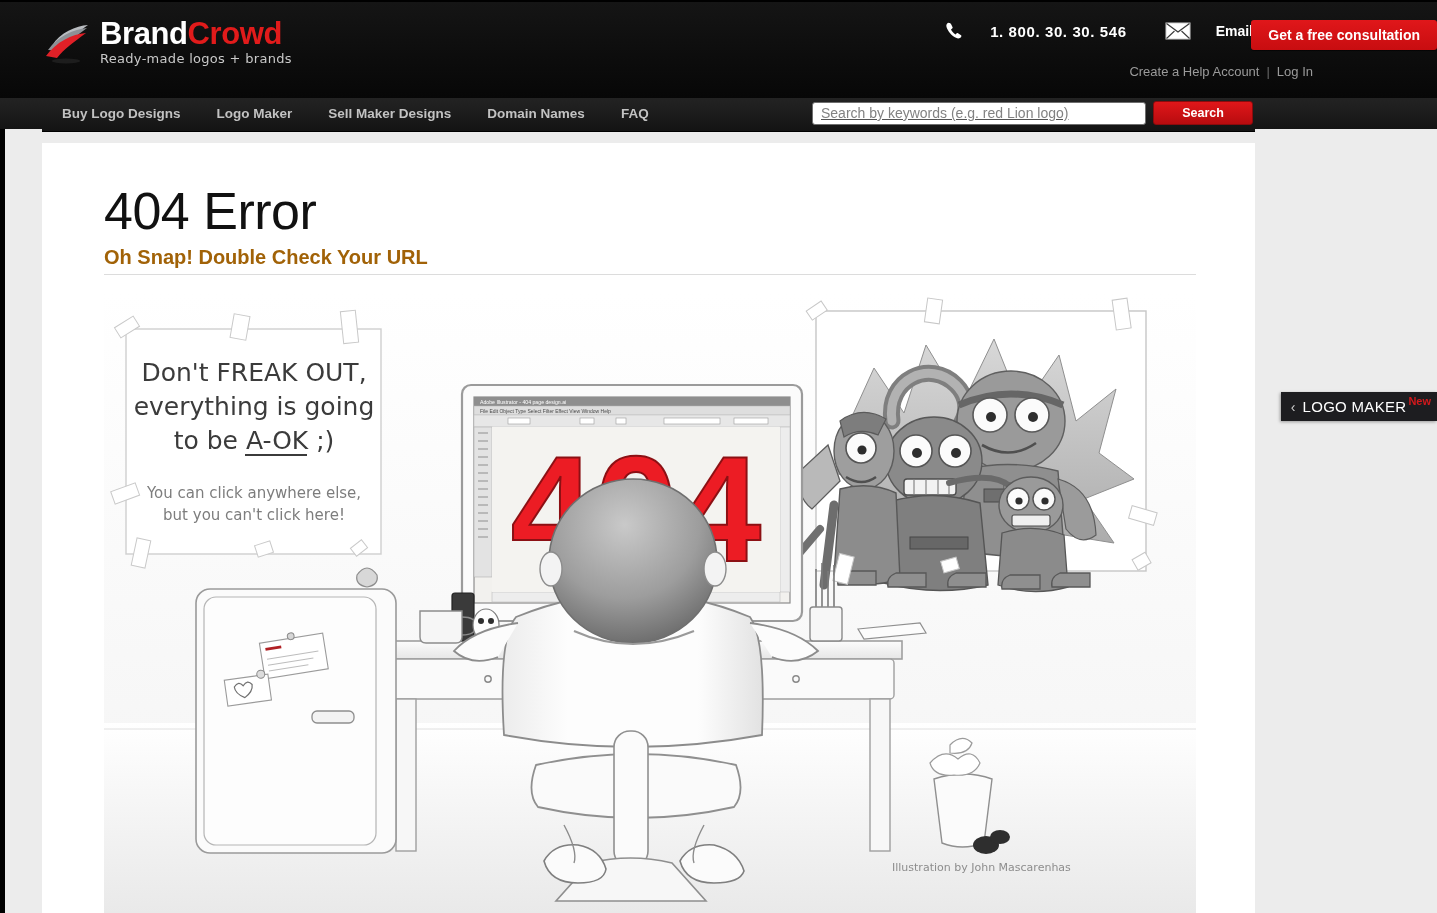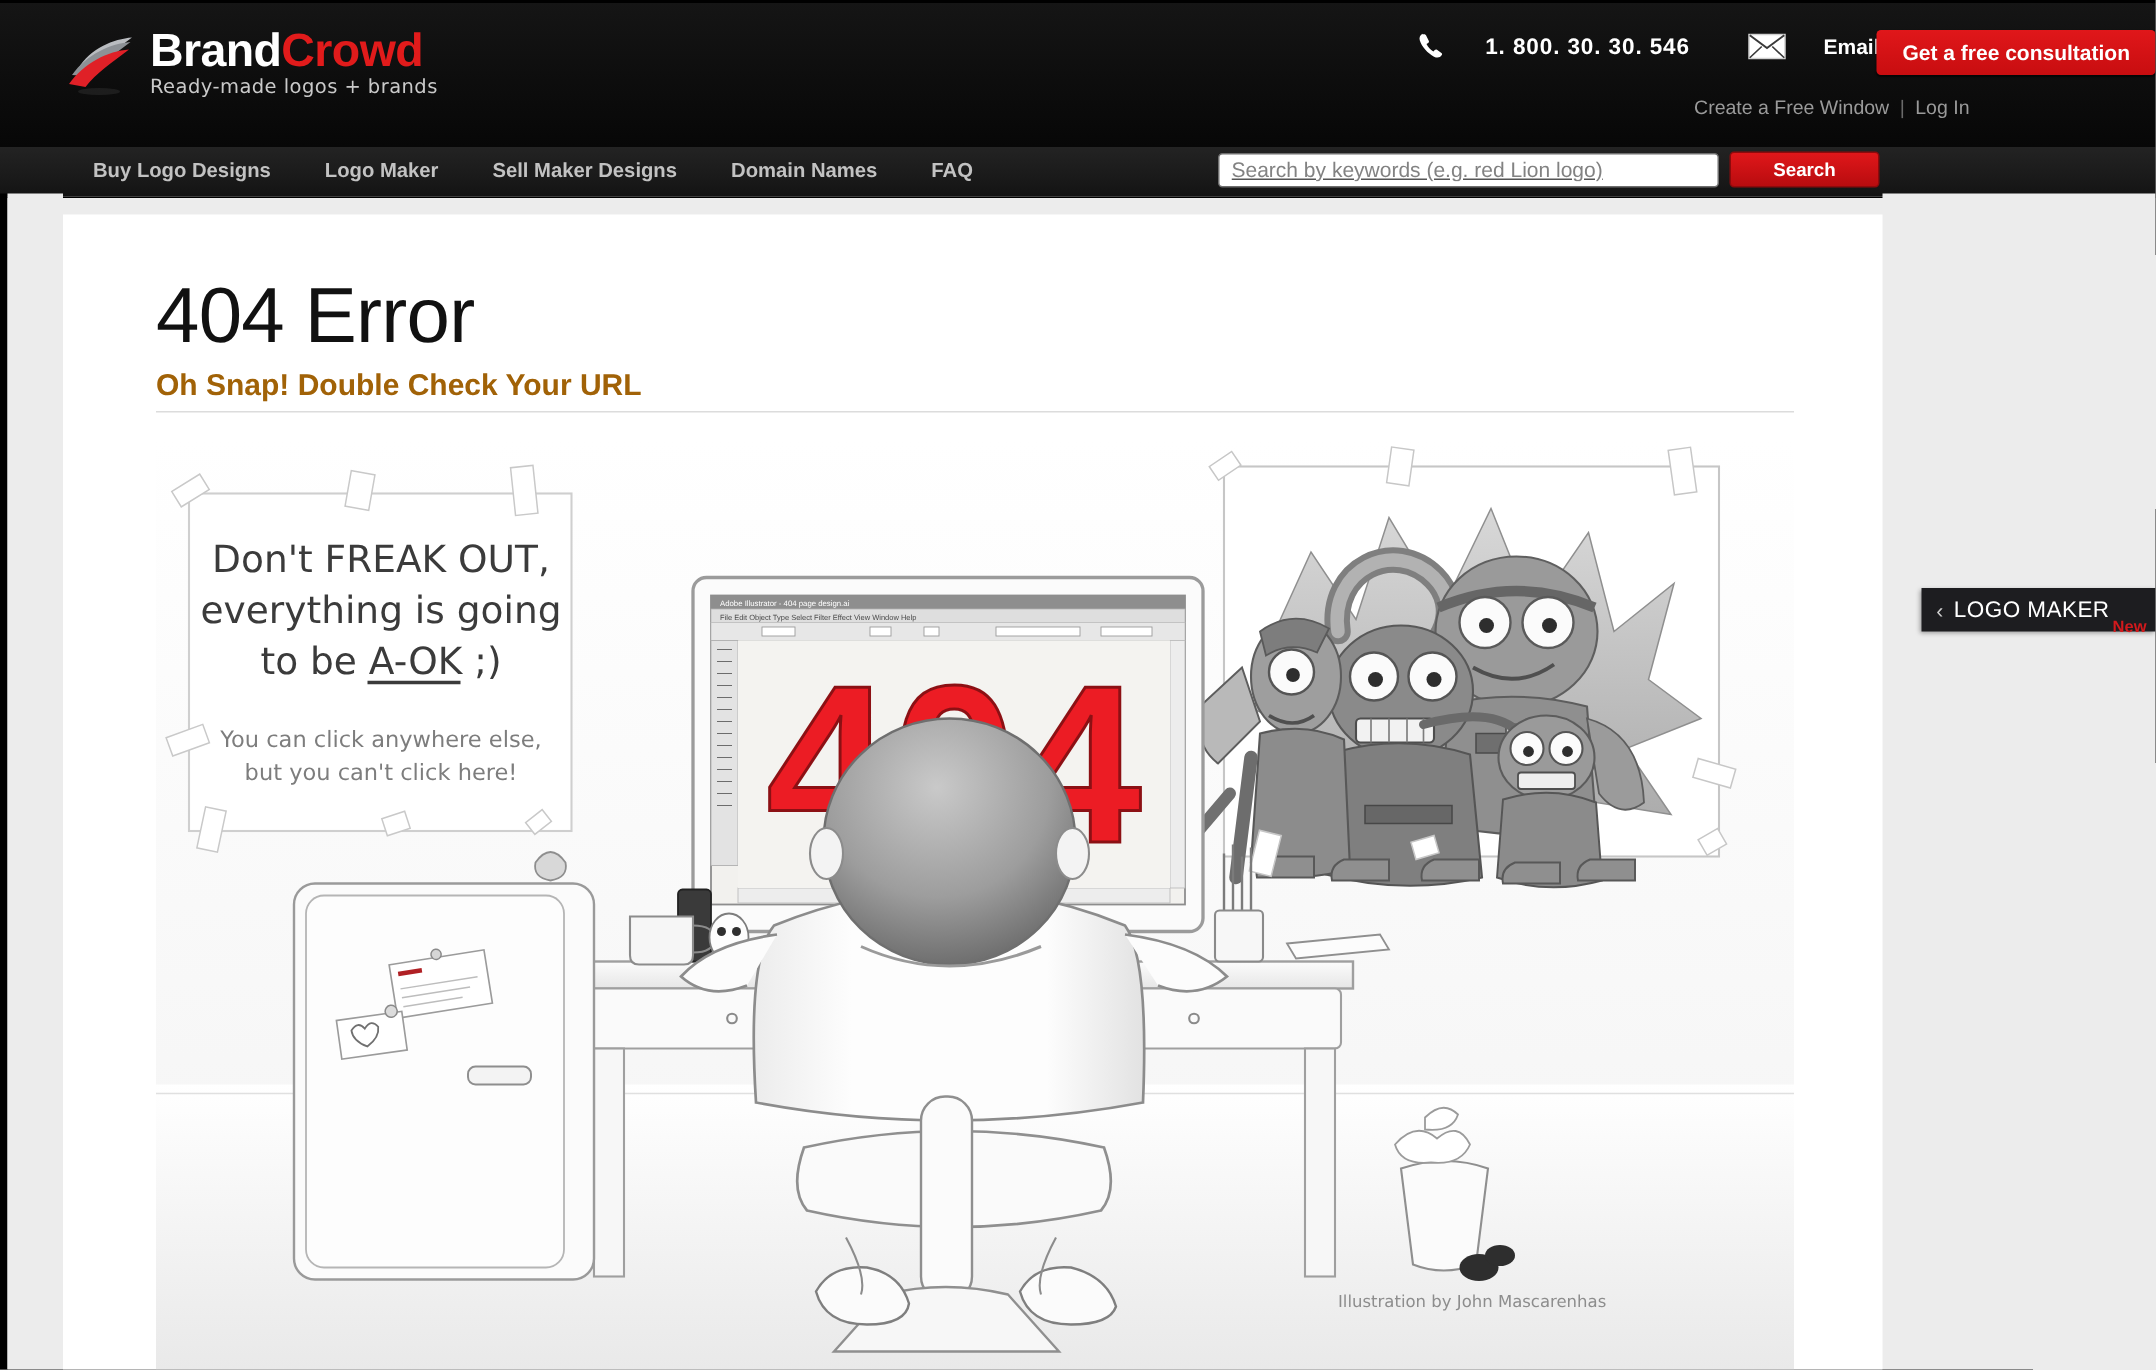--- a/index.html
+++ b/index.html
@@ -106,21 +106,21 @@
     position: absolute; right: 0; top: 392px;
     background: #1d1d20; color: #ffffff;
     height: 29px; display: flex; align-items: center;
     padding: 0 6px 0 10px; cursor: pointer;
     box-shadow: -1px 1px 3px rgba(0,0,0,.35);
   }
   .side-tab .chev { font-size: 14px; color: #cfcfcf; margin-right: 7px; }
   .side-tab .lbl { font-size: 15px; letter-spacing: .3px; }
   .side-tab .new {
     color: #d2191c; font-size: 11px; font-weight: bold;
-    align-self: flex-start; margin-top: 20px; margin-left: 2px;
+    align-self: flex-start; margin-top: 3px; margin-left: 2px;
   }
 </style>
 </head>
 <body>
 
 <div class="page">
 
   <div class="header">
 
     <a class="logo-wrap">
@@ -153,21 +153,21 @@
           <path d="M1.5 1.5 L13 10 L24.5 1.5" fill="none" stroke="#3a3a3a" stroke-width="1.3"></path>
           <path d="M1.5 16.5 L9.5 9 M24.5 16.5 L16.5 9" fill="none" stroke="#3a3a3a" stroke-width="1.1"></path>
         </svg>
       </span>
       <a class="email-link">Email</a>
     </div>
 
     <button class="cta-btn">Get a free consultation</button>
 
     <div class="acct-row">
-      <a>Create a Free Window</a><span class="acct-sep">|</span><a>Log In</a>
+      <a>Create a Help Account</a><span class="acct-sep">|</span><a>Log In</a>
     </div>
   </div>
 
   <div class="navbar">
     <div class="nav-items">
       <a class="nav-item">Buy Logo Designs</a>
       <a class="nav-item">Logo Maker</a>
       <a class="nav-item">Sell Maker Designs</a>
       <a class="nav-item">Domain Names</a>
       <a class="nav-item">FAQ</a>

